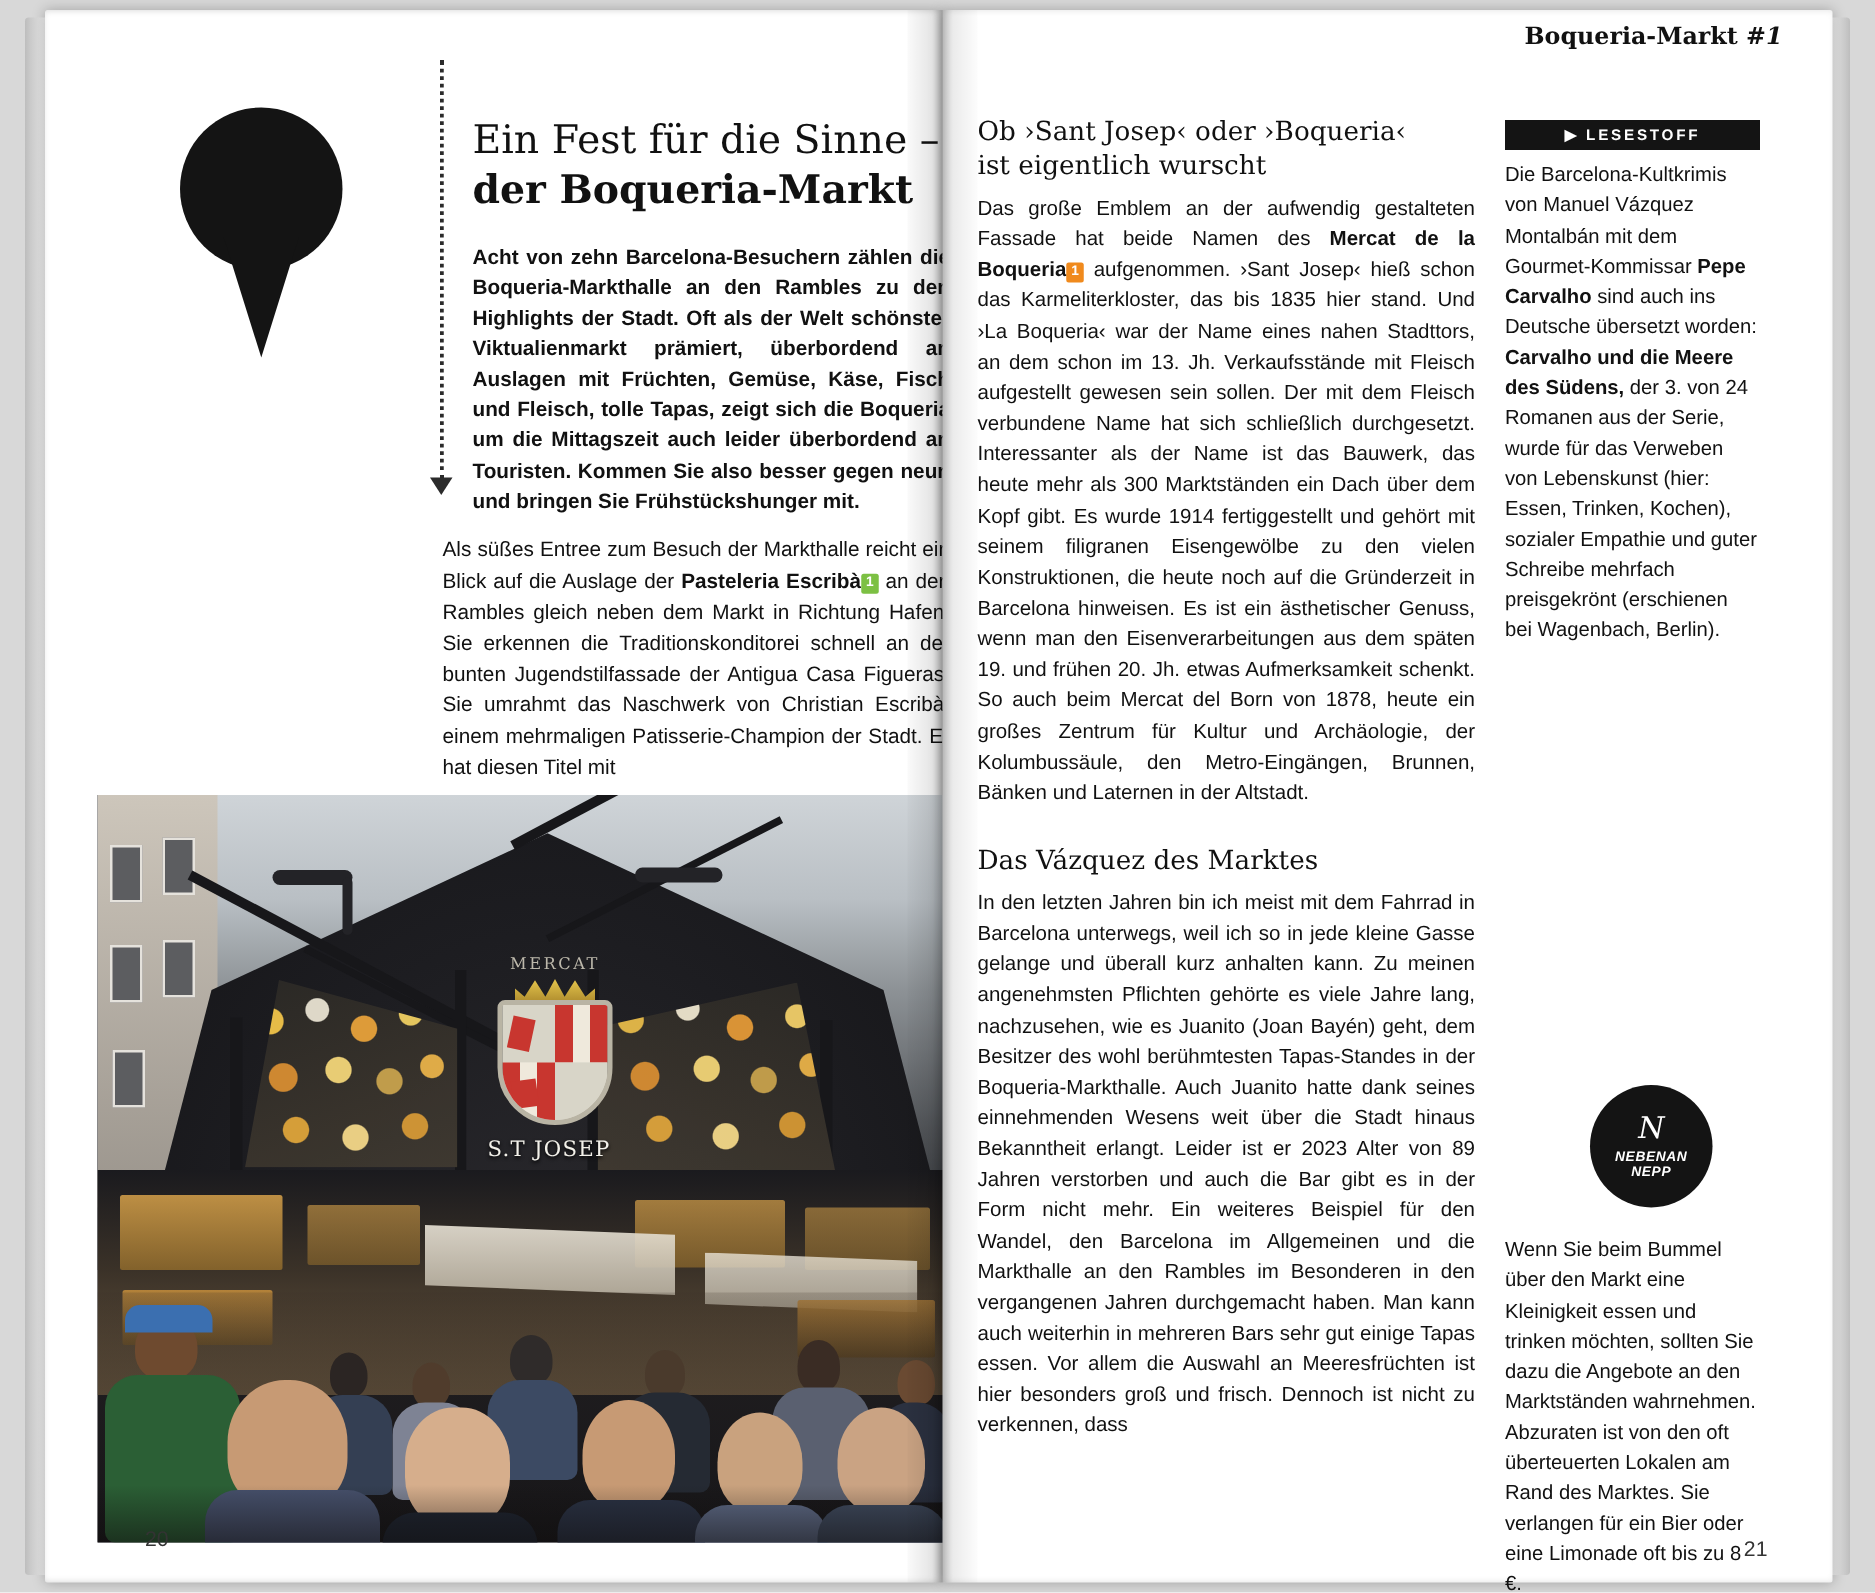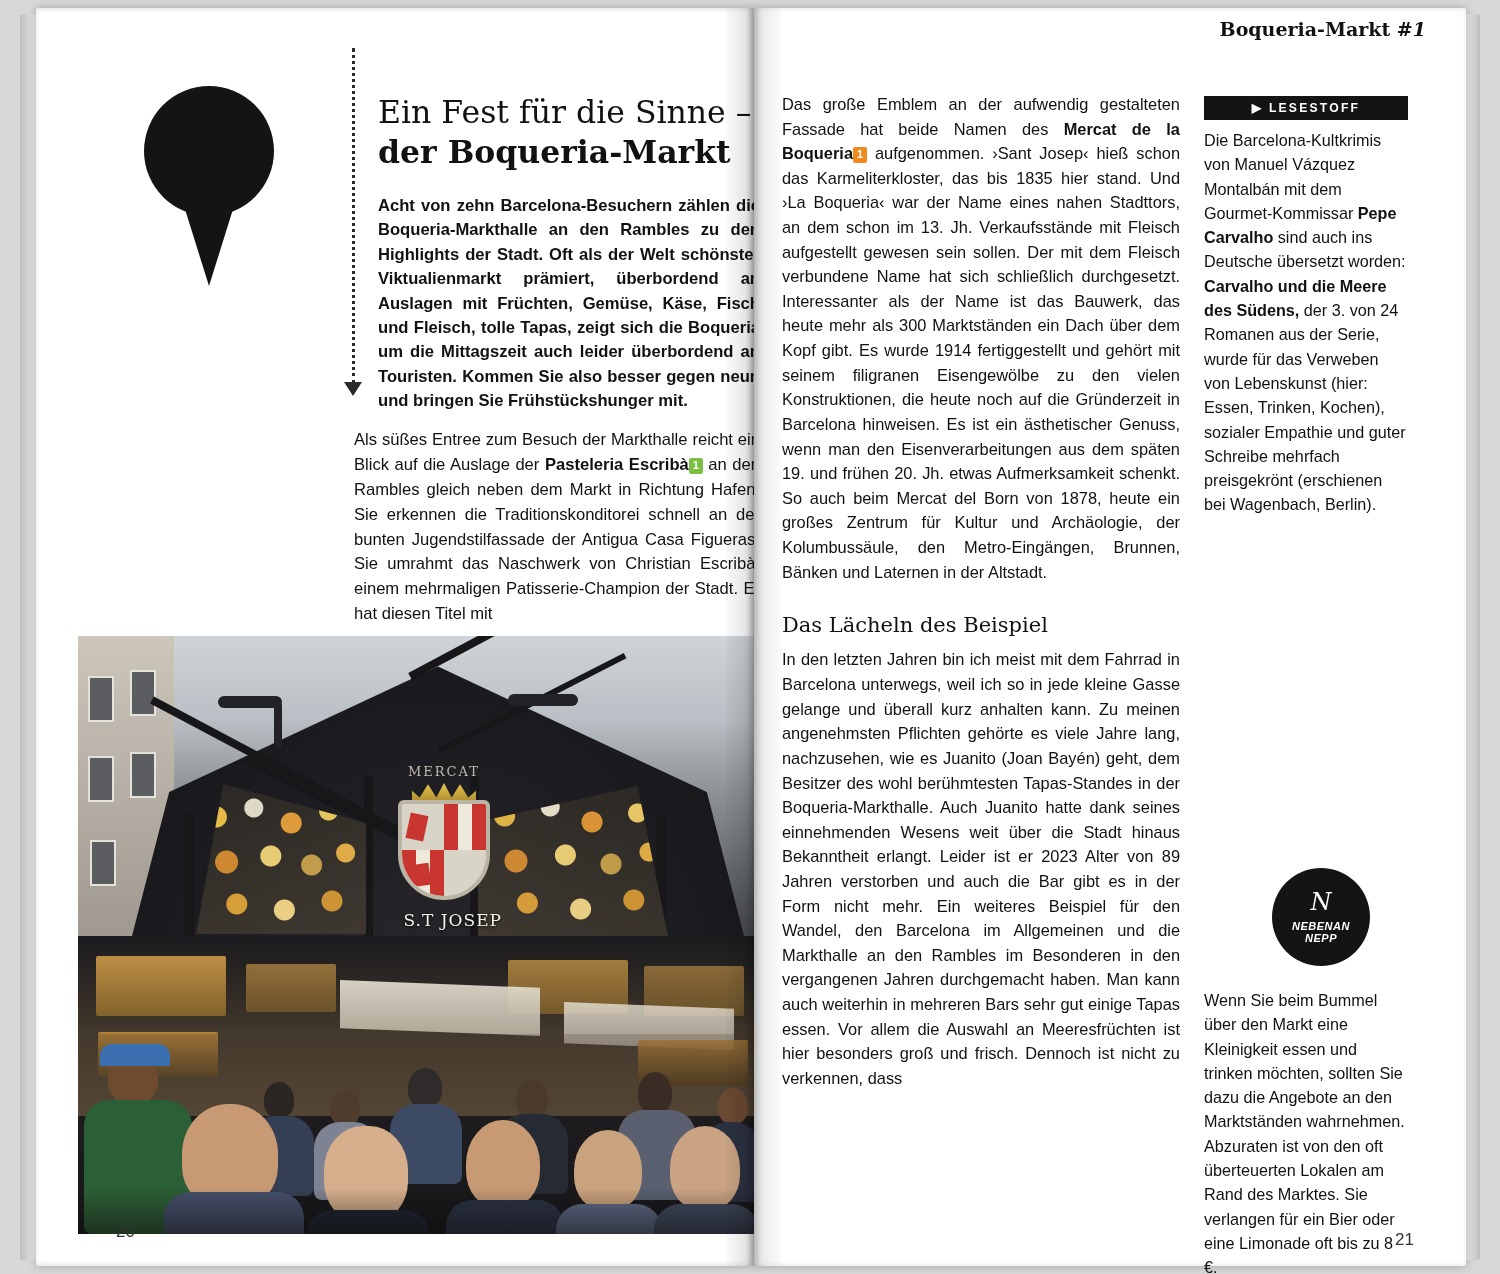--- a/index.html
+++ b/index.html
@@ -305,39 +305,39 @@
       radial-gradient(circle at 90% 44%, #e9b349 0 9px, transparent 10px),
       radial-gradient(circle at 26% 78%, #dfa53b 0 10px, transparent 11px),
       radial-gradient(circle at 54% 82%, #f4d888 0 10px, transparent 11px),
       radial-gradient(circle at 82% 76%, #d69935 0 10px, transparent 11px),
       linear-gradient(200deg,#2c2a27,#413a31);
     clip-path: polygon(0% 24%, 84% 0%, 100% 100%, 0% 100%);
     opacity: 0.95;
   }
   #crest-wrap {
     left: 296px; top: 150px; width: 140px; height: 180px;
-    text-align: right;
+    text-align: left;
   }
   #crest-shield {
     position: absolute; left: 24px; top: 14px;
     width: 92px; height: 100px;
     background: linear-gradient(180deg,#f0ede4,#d6d2c6);
     border: 4px solid #b9b4a4;
     border-radius: 6px 6px 46px 46px;
     overflow: hidden;
   }
   .crest-q { position: absolute; width: 50%; height: 50%; }
   #crown {
     position: absolute; left: 38px; top: -4px;
     width: 64px; height: 22px;
     background: linear-gradient(180deg,#e8c94f,#a9862a);
     clip-path: polygon(0% 100%, 0% 40%, 12% 70%, 25% 10%, 38% 70%, 50% 5%, 62% 70%, 75% 10%, 88% 70%, 100% 40%, 100% 100%);
   }
   #sign-josep {
-    position: absolute; left: 4px; top: 124px;
+    position: absolute; left: 16px; top: 124px;
     width: 124px;
     color: #f3f1ea;
     font-family: "DejaVu Serif", serif;
     font-size: 17px;
     letter-spacing: 1px;
     text-shadow: 0 1px 3px #000;
   }
   #sign-boqueria {
     position: absolute; left: 4px; top: 150px;
     width: 132px;
@@ -502,24 +502,25 @@
 
   <div class="page" id="page-right"></div>
 
   <div id="running-head">
     <span>Boqueria-Markt</span>
     <span class="num">#1</span>
   </div>
 
   <div id="col-mid">
 
+    <h2><span>Ob ›Sant Josep‹ oder ›Boqueria‹</span><br><span>ist eigentlich wurscht</span></h2>
 
     <p><span>Das große Emblem an der aufwendig gestalteten Fassade hat beide Namen des </span><span class="bold">Mercat de la Boqueria</span><span class="pin-badge orange">1</span><span> aufgenommen. ›Sant Josep‹ hieß schon das Karmeliterkloster, das bis 1835 hier stand. Und ›La Boqueria‹ war der Name eines nahen Stadttors, an dem schon im 13. Jh. Verkaufsstände mit Fleisch aufgestellt gewesen sein sollen. Der mit dem Fleisch verbundene Name hat sich schließlich durchgesetzt. Interessanter als der Name ist das Bauwerk, das heute mehr als 300 Marktständen ein Dach über dem Kopf gibt. Es wurde 1914 fertiggestellt und gehört mit seinem filigranen Eisengewölbe zu den vielen Konstruktionen, die heute noch auf die Gründerzeit in Barcelona hinweisen. Es ist ein ästhetischer Genuss, wenn man den Eisenverarbeitungen aus dem späten 19. und frühen 20. Jh. etwas Aufmerksamkeit schenkt. So auch beim Mercat del Born von 1878, heute ein großes Zentrum für Kultur und Archäologie, der Kolumbussäule, den Metro-Eingängen, Brunnen, Bänken und Laternen in der Altstadt.</span></p>
 
-    <h2>Das Lächeln des Beispiel</h2>
+    <h2>Das Vázquez des Marktes</h2>
 
     <p>In den letzten Jahren bin ich meist mit dem Fahrrad in Barcelona unterwegs, weil ich so in jede kleine Gasse gelange und überall kurz anhalten kann. Zu meinen angenehmsten Pflichten gehörte es viele Jahre lang, nachzusehen, wie es Juanito (Joan Bayén) geht, dem Besitzer des wohl berühmtesten Tapas-Standes in der Boqueria-Markthalle. Auch Juanito hatte dank seines einnehmenden Wesens weit über die Stadt hinaus Bekanntheit erlangt. Leider ist er 2023 Alter von 89 Jahren verstorben und auch die Bar gibt es in der Form nicht mehr. Ein weiteres Beispiel für den Wandel, den Barcelona im Allgemeinen und die Markthalle an den Rambles im Besonderen in den vergangenen Jahren durchgemacht haben. Man kann auch weiterhin in mehreren Bars sehr gut einige Tapas essen. Vor allem die Auswahl an Meeresfrüchten ist hier besonders groß und frisch. Dennoch ist nicht zu verkennen, dass</p>
   </div>
 
   <div id="lesestoff-bar">▶ LESESTOFF</div>
 
   <div class="col-side" id="lesestoff-body">
     <span>Die Barcelona-Kultkrimis von Manuel Vázquez Montalbán mit dem Gourmet-Kommissar </span><span class="bold">Pepe Carvalho</span><span> sind auch ins Deutsche übersetzt worden: </span><span class="bold">Carvalho und die Meere des Südens,</span><span> der 3. von 24 Romanen aus der Serie, wurde für das Verweben von Lebenskunst (hier: Essen, Trinken, Kochen), sozialer Empathie und guter Schreibe mehrfach preisgekrönt (erschienen bei Wagenbach, Berlin).</span>
   </div>
 

